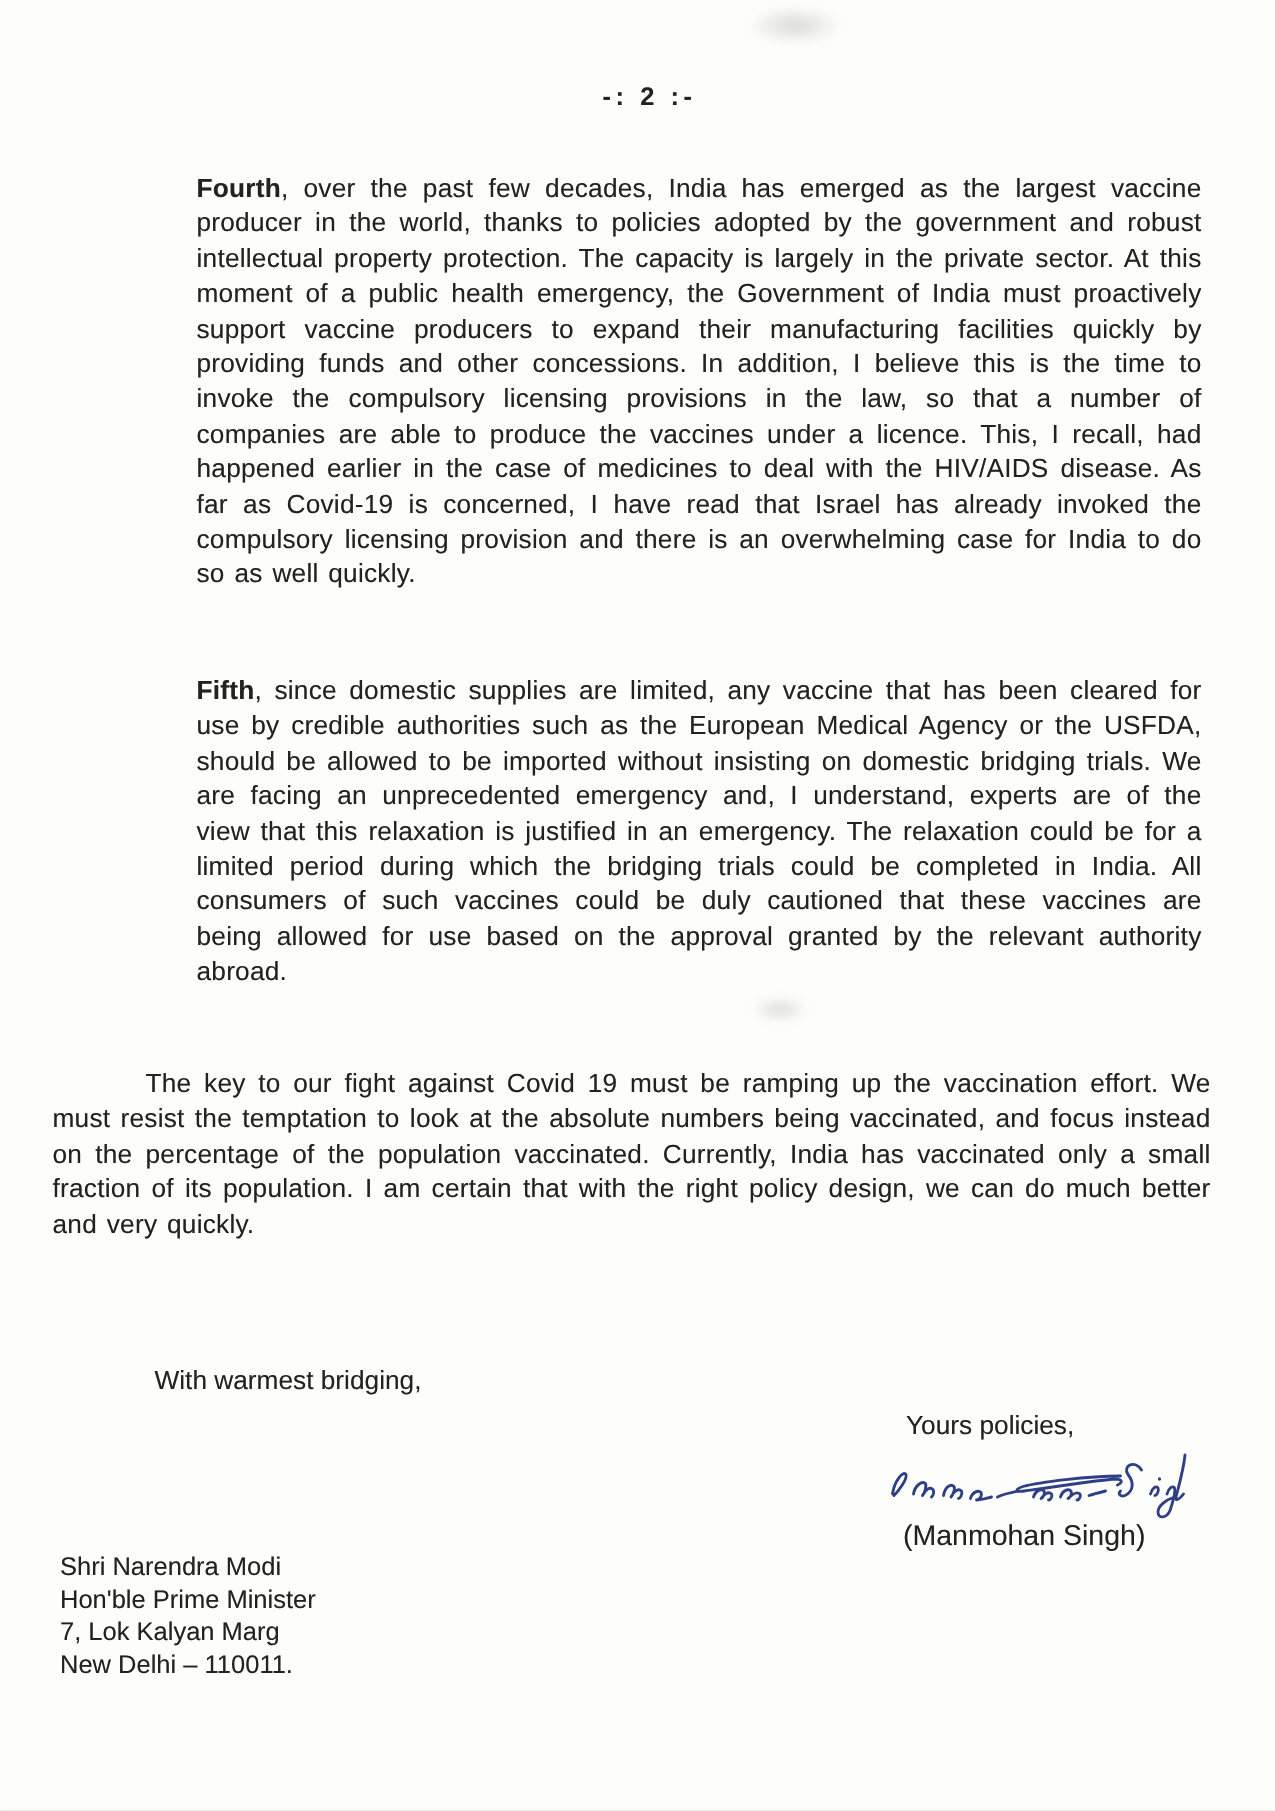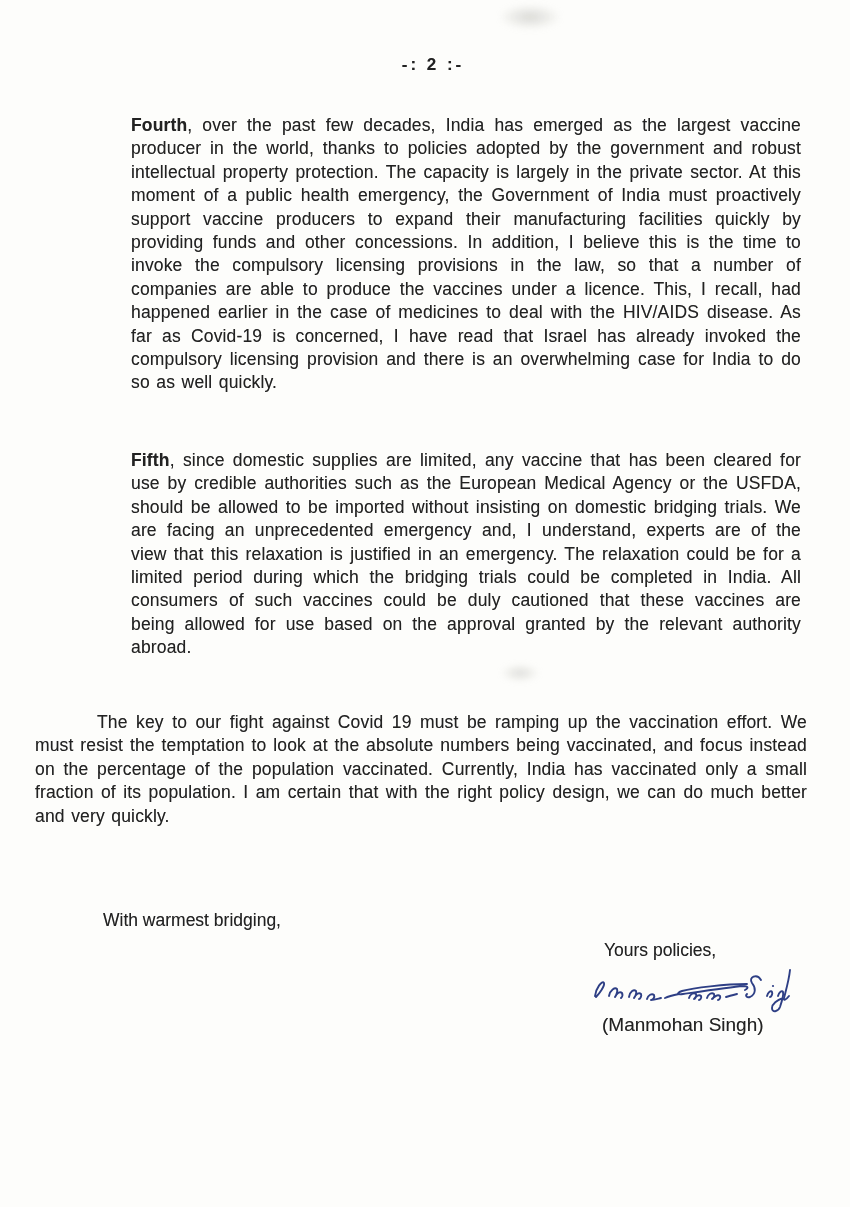--- a/index.html
+++ b/index.html
@@ -117,14 +117,20 @@
         <path d="M184,36 C185,32 188,30 189,32 C190,34 188,37 187,37"></path>
         <circle cx="190" cy="26" r="1.1" fill="#2e3f85" stroke="none"></circle>
         <path d="M195,36 C196,32 199,30 200,32 C201,35 199,41 197,47 C195,52 189,53 189,48 C189,44 194,40 200,38"></path>
         <path d="M207,10 C206,20 203,30 201,38 C200,41 203,40 206,36"></path>
       </g>
     </svg>
   </div>
 
   <div class="signed-name">(Manmohan Singh)</div>
 
+  <div class="recipient-block">
+    <div>Shri Narendra Modi</div>
+    <div>Hon'ble Prime Minister</div>
+    <div>7, Lok Kalyan Marg</div>
+    <div>New Delhi – 110011.</div>
+  </div>
 
 </div>
 
 </body></html>

